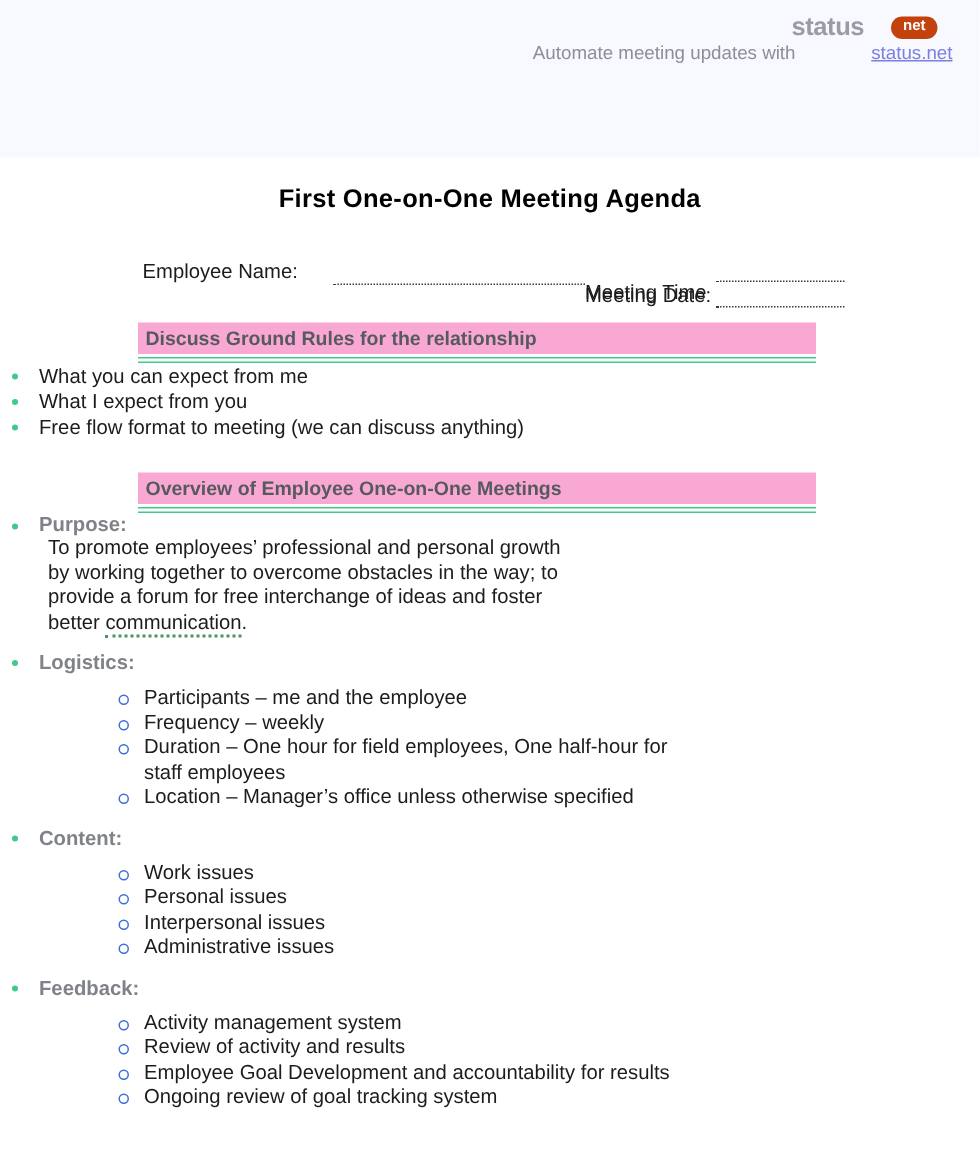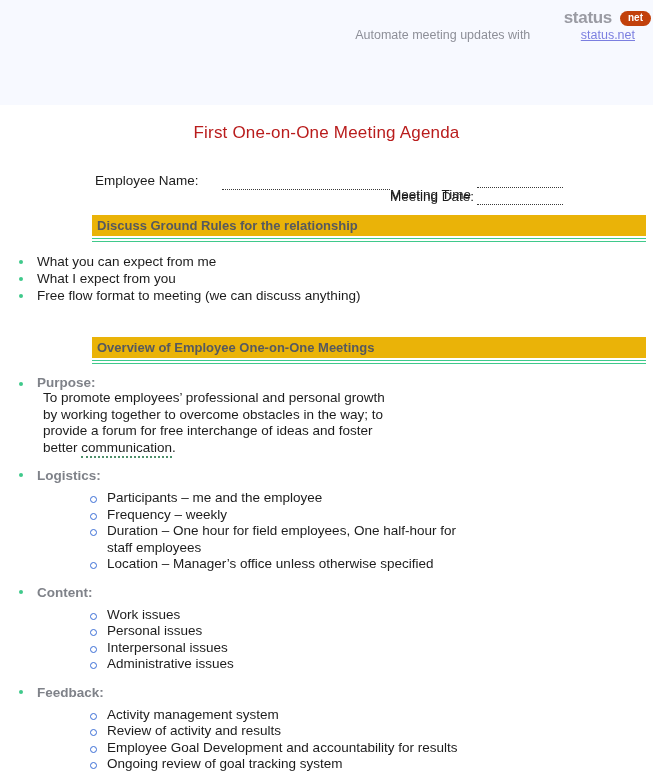--- a/index.html
+++ b/index.html
@@ -18,25 +18,25 @@
   
   .brand-band {
     position: absolute;
     left: 0; top: 0;
     width: 653px;
     height: 105px;
     background: #f7f9ff;
   }
   .brand-logo-row {
     position: absolute;
-    right: 2px;
+    right: 28px;
     top: 8px;
     display: flex;
     align-items: center;
-    gap: 8px;
+    gap: 18px;
   }
   .brand-logo-word {
     font-size: 17px;
     font-weight: bold;
     color: #9a9ba3;
     letter-spacing: -0.3px;
   }
   .brand-logo-pill {
     background: #c2410c;
     color: #ffffff;
@@ -63,23 +63,23 @@
   
   .doc {
     position: absolute;
     left: 0;
     top: 105px;
     width: 653px;
   }
 
   .doc-title {
     text-align: center;
-    color: #b91c1c;
+    color: #000000;
     font-size: 17px;
-    font-weight: normal;
+    font-weight: bold;
     margin: 18px 0 0 0;
     letter-spacing: 0.2px;
   }
 
   
   .fields {
     position: relative;
     margin-top: 26px;
     height: 46px;
     font-size: 13.5px;
@@ -98,43 +98,43 @@
   #f-empname-line  { left: 222px; top: 20px; width: 168px; }
   #f-mtgdate       { left: 390px; top: 20px; }
   #f-mtgdate-line  { left: 477px; top: 18px; width: 86px; }
   #f-mtgtime       { left: 390px; top: 18px; }
   #f-mtgtime-line  { left: 477px; top: 35px; width: 86px; }
 
   
   .section-head {
     position: relative;
     margin-left: 92px;
-    width: 554px;
-    background: #eab308;
+    width: 452px;
+    background: #f9a8d4;
     box-sizing: border-box;
     padding: 3px 0 3px 5px;
     font-size: 13px;
     font-weight: bold;
     color: #56595e;
   }
   .section-head .dbl-rule {
     position: absolute;
     left: 0;
     bottom: -6px;
     width: 100%;
     height: 4px;
     border-top: 1.5px solid #3fc98b;
     border-bottom: 1.5px solid #3fc98b;
     box-sizing: border-box;
   }
 
   
   ul.lvl1 {
     list-style: none;
-    margin: 17px;
+    margin: 6px;
     padding: 0;
   }
   ul.lvl1 > li {
     position: relative;
     padding-left: 20px;
     margin: 0;
   }
   ul.lvl1 > li::before {
     content: "";
     position: absolute;

